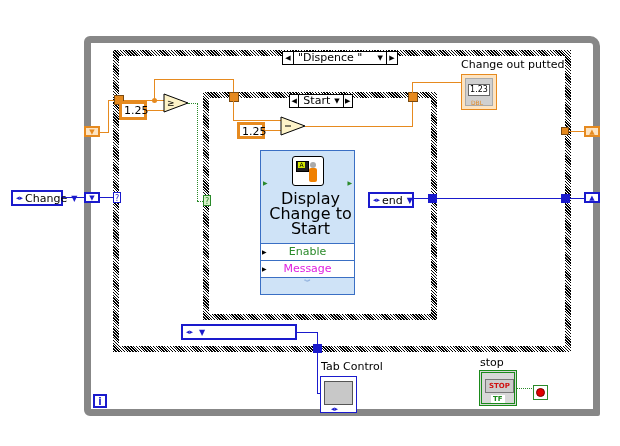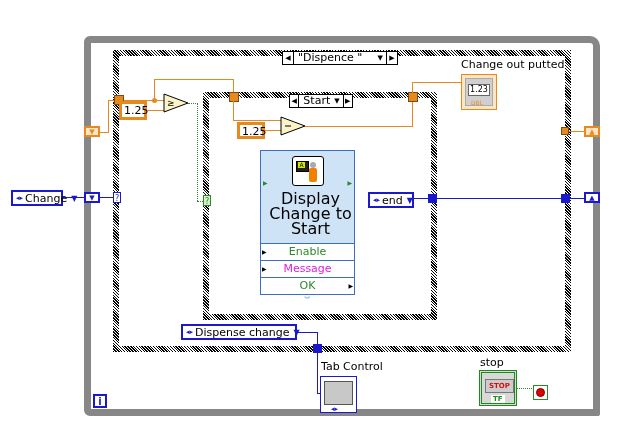--- a/index.html
+++ b/index.html
@@ -164,41 +164,36 @@
     </div>
   </div>
   <div class="row">
     <span style="position:absolute;left:1px;font-size:6px;">▶</span>
     <span style="color:#2a8a2a;">Enable</span>
   </div>
   <div class="row">
     <span style="position:absolute;left:1px;font-size:6px;">▶</span>
     <span style="color:#e020e0;text-align:right;">Message</span>
   </div>
-  <div class="row">
-    <span style="color:#2a8a2a;">OK</span>
-    <span style="position:absolute;right:1px;font-size:6px;">▶</span>
-  </div>
   <div style="height:10px;border-top:1px solid #3a6fc4;text-align:center;font-size:7px;line-height:9px;color:#7a9fd4;">︾</div>
 </div>
 
 <div class="abs enum" style="left:368px;top:192px;width:46px;">
   <span class="tri">◂▸</span>
   <span>end</span>
   <span class="dd">▼</span>
 </div>
 <div class="w wb" style="left:414px;top:198px;width:16px;height:1px;"></div>
 <div class="abs tunnel-b" style="left:428px;top:194px;"></div>
 <div class="w wb" style="left:437px;top:198px;width:124px;height:1px;"></div>
 <div class="abs tunnel-b" style="left:561px;top:194px;"></div>
 <div class="w wb" style="left:570px;top:198px;width:14px;height:1px;"></div>
 
 <div class="abs enum" style="left:181px;top:324px;width:116px;">
   <span class="tri">◂▸</span>
-  <span>Dispense change</span>
   <span class="dd">▼</span>
 </div>
 <div class="w wb" style="left:297px;top:332px;width:20px;height:1px;"></div>
 <div class="w wb" style="left:317px;top:332px;width:1px;height:62px;"></div>
 <div class="abs tunnel-b" style="left:313px;top:344px;"></div>
 <div class="w wb" style="left:317px;top:393px;width:6px;height:1px;"></div>
 
 <div class="abs label" style="left:321px;top:360px;">Tab Control</div>
 <div class="abs" style="left:320px;top:376px;width:37px;height:37px;border:1px solid #1a1acc;background:#fff;box-sizing:border-box;">
   <div style="position:absolute;left:3px;top:4px;width:29px;height:24px;background:#c8c8c8;border:1px solid #555;box-sizing:border-box;"></div>

